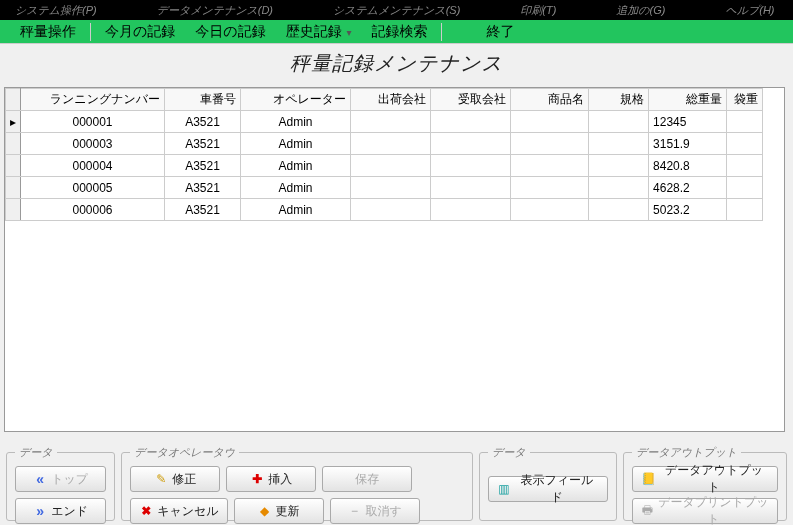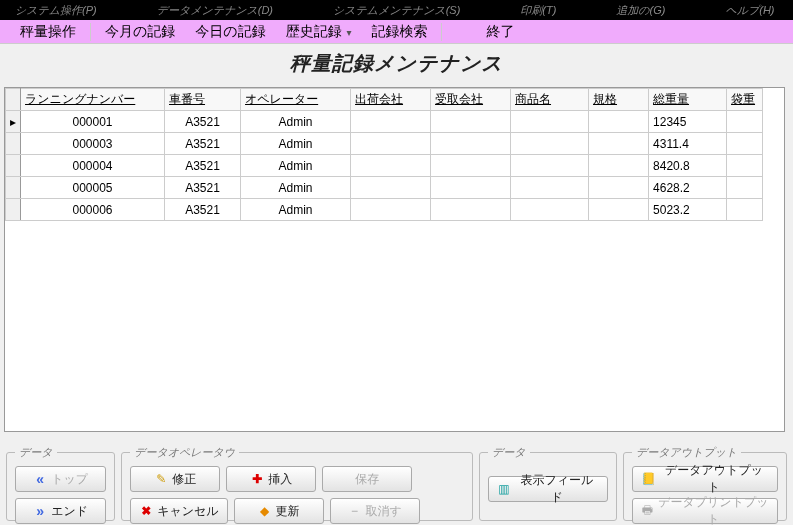--- a/index.html
+++ b/index.html
@@ -15,40 +15,40 @@
   background: #000000;
   height: 20px;
   display: flex;
   gap: 60px;
   padding: 3px 15px;
   font-size: 11px;
   color: #888;
 }
 .menubar span { font-style: italic; }
 .toolbar {
-  background: #f0abfc;
+  background: #22c55e;
   height: 24px;
   display: flex;
   align-items: center;
   padding: 2px 10px;
   border-bottom: 1px solid #ccc;
   font-size: 14px;
 }
 .toolbar .item { padding: 0 10px; }
 .toolbar .sep {
   width: 1px;
   height: 18px;
   background: #ccc;
   margin: 0 4px;
 }
 .toolbar .chevron { font-size: 10px; color: #555; margin-left: 2px; }
 .title-bar {
   text-align: center;
   font-size: 20px;
-  font-weight: bold;
+  font-weight: normal;
   font-style: italic;
   padding: 6px 0;
   color: #222;
   background: #f0f0f0;
   letter-spacing: 1px;
 }
 .grid-wrap {
   margin: 4px 8px 4px 4px;
   border: 1px solid #999;
   position: relative;
@@ -69,22 +69,21 @@
   height: 22px;
   padding: 2px 4px;
   font-size: 12px;
   background: #fff;
   white-space: nowrap;
   overflow: hidden;
 }
 th {
   background: #f8f8f8;
   font-weight: normal;
-  text-align: left;
-  text-decoration: underline;
+  text-align: right;
 }
 .row-selector {
   width: 14px;
   background: #f0f0f0;
   border-right: 1px solid #999;
 }
 td.num { }
 td.center { text-align: center; }
 .footer {
   position: absolute;
@@ -220,21 +219,21 @@
           </tr>
           <tr>
             <td class="row-selector"></td>
             <td class="center">000003</td>
             <td class="center">A3521</td>
             <td class="center">Admin</td>
             <td></td>
             <td></td>
             <td></td>
             <td></td>
-            <td class="num">4311.4</td>
+            <td class="num">3151.9</td>
             <td></td>
           </tr>
           <tr>
             <td class="row-selector"></td>
             <td class="center">000004</td>
             <td class="center">A3521</td>
             <td class="center">Admin</td>
             <td></td>
             <td></td>
             <td></td>

